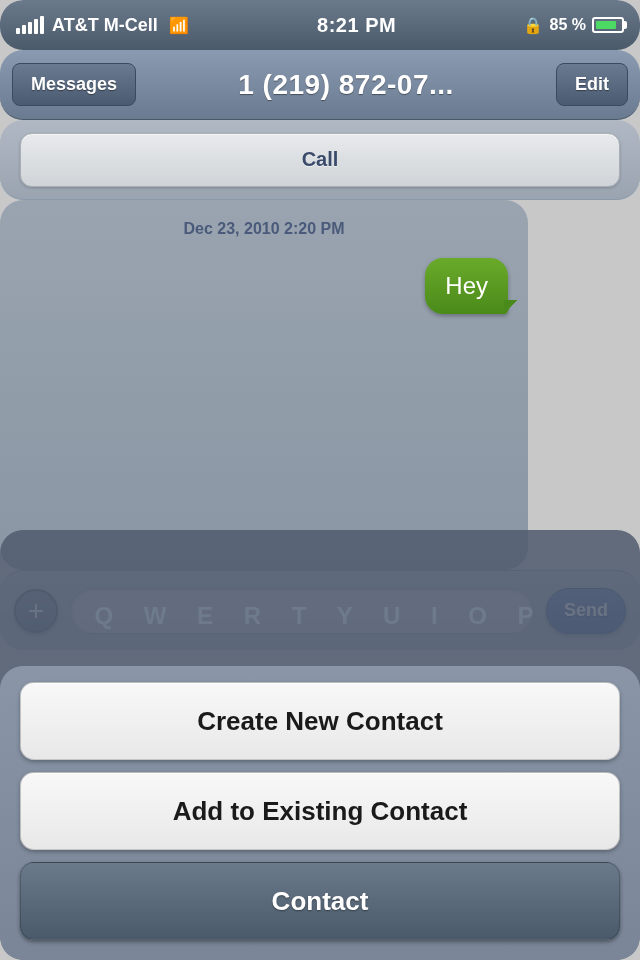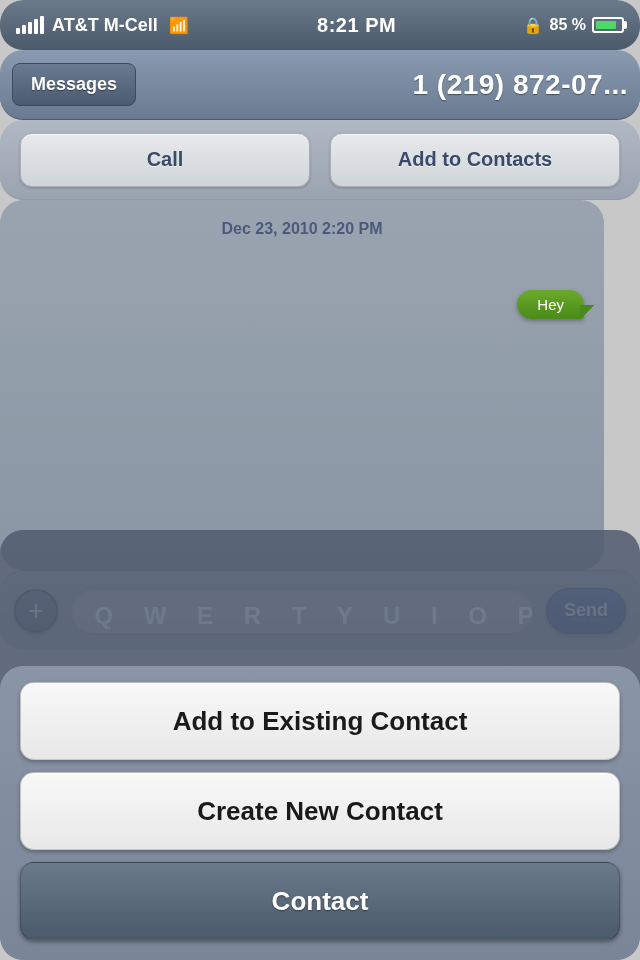--- a/index.html
+++ b/index.html
@@ -149,53 +149,52 @@
       cursor: pointer;
       display: flex;
       align-items: center;
       justify-content: center;
       text-shadow: 0 1px 0 rgba(255,255,255,0.5);
       box-shadow: 0 1px 3px rgba(0,0,0,0.2), inset 0 1px 0 rgba(255,255,255,0.6);
     }
 
     
     #message-area {
-      width: 604px;
+      width: 528px;
       height: 370px;
       background: linear-gradient(to bottom, #9aa4b0, #8a96a4);
       position: relative;
       display: flex;
       flex-direction: column;
       justify-content: flex-start;
       align-items: center;
       padding-top: 20px;
-      gap: 32px;
     }
 
     .timestamp {
       color: #4a5a7a;
       font-size: 16px;
       font-weight: 600;
       text-align: center;
       margin-bottom: 20px;
     }
 
     .message-bubble-container {
       width: 100%;
       display: flex;
       justify-content: flex-end;
       padding-right: 20px;
     }
 
     .message-bubble {
       background: linear-gradient(to bottom, #6aaa2a, #4a8a1a);
       border-radius: 18px 18px 4px 18px;
-      padding: 6px 20px;
-      color: white;
-      font-size: 15px;
+      padding: 14px 20px;
+      color: white;
+      font-size: 24px;
       font-weight: 500;
       position: relative;
       max-width: 200px;
       box-shadow: 0 2px 4px rgba(0,0,0,0.3);
     }
 
     .message-bubble::after {
       content: '';
       position: absolute;
       bottom: 0;
@@ -349,25 +348,25 @@
     <span>85 %</span>
     <div class="battery-icon">
       <div class="battery-fill"></div>
     </div>
   </div>
 </div>
 
 <div id="nav-bar">
   <button class="nav-button">Messages</button>
   <span class="nav-title">1 (219) 872-07...</span>
+  <button class="nav-button">Edit</button>
 </div>
 
 <div id="action-bar">
   <button class="action-button">Call</button>
-  <button class="action-button">Add to Contacts</button>
 </div>
 
 <div id="message-area">
   <div class="timestamp">Dec 23, 2010 2:20 PM</div>
   <div class="message-bubble-container">
     <div class="message-bubble">
       <span>Hey</span>
     </div>
   </div>
 </div>
@@ -378,17 +377,17 @@
   </div>
   <input class="message-input" type="text" style="">
   <button class="send-button">Send</button>
 </div>
 
 <div id="overlay">
   <div id="keyboard-hint">
     <span>Q W E R T Y U I O P</span>
   </div>
   <div id="action-sheet">
+    <button class="sheet-button sheet-button-white">Create New Contact</button>
     <button class="sheet-button sheet-button-white">Add to Existing Contact</button>
-    <button class="sheet-button sheet-button-white">Create New Contact</button>
     <button class="sheet-button sheet-button-dark">Contact</button>
   </div>
 </div>
 
 </body></html>

